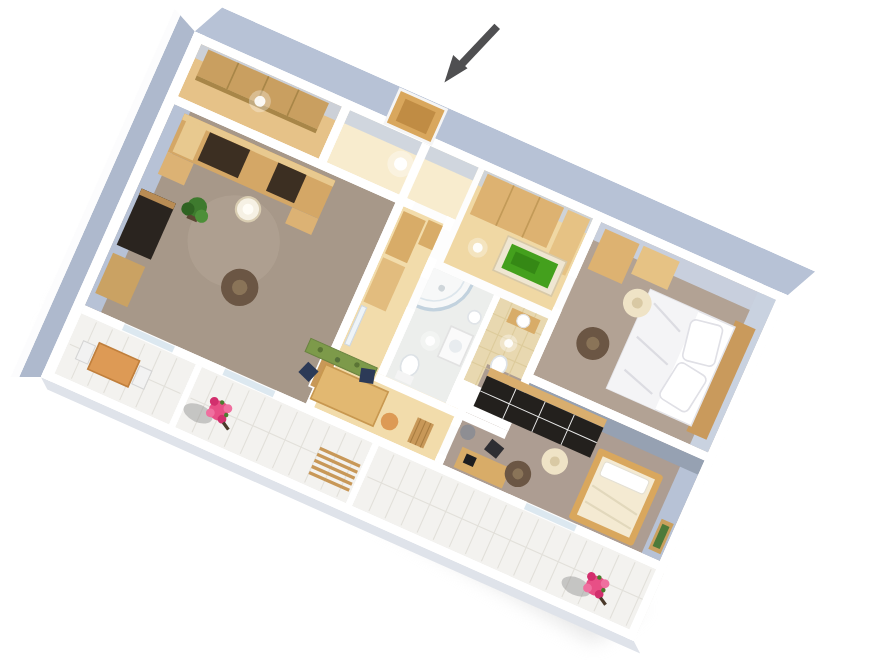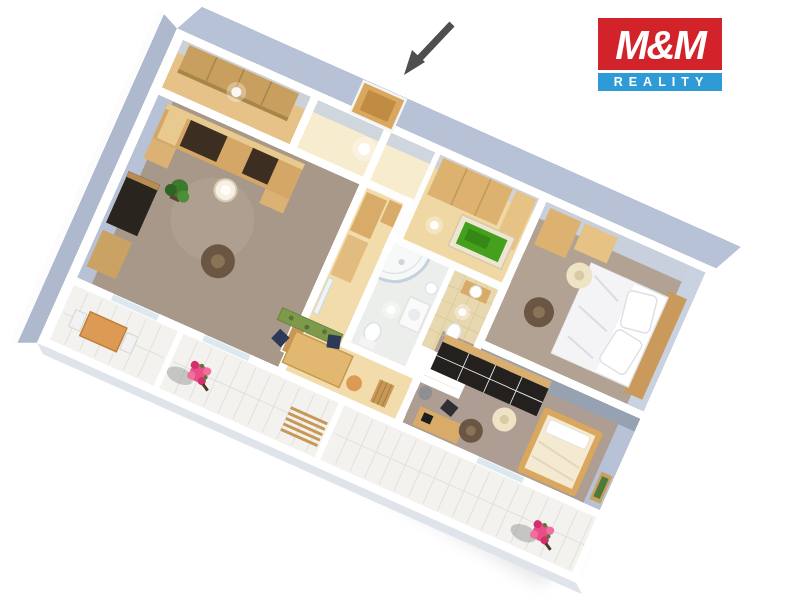--- a/index.html
+++ b/index.html
@@ -312,17 +312,13 @@
     </g>
 
   </g>
 
   <g>
     <line x1="452" y1="24" x2="418" y2="60" stroke="#4f4f51" stroke-width="7"></line>
     <polygon points="404,75 425,62 412,50" fill="#4f4f51"></polygon>
   </g>
 </svg>
 
-<div class="logo">
-  <div class="logo-top">M&amp;M</div>
-  <div class="logo-bottom">REALITY</div>
 </div>
-</div>
 
 </body></html>

